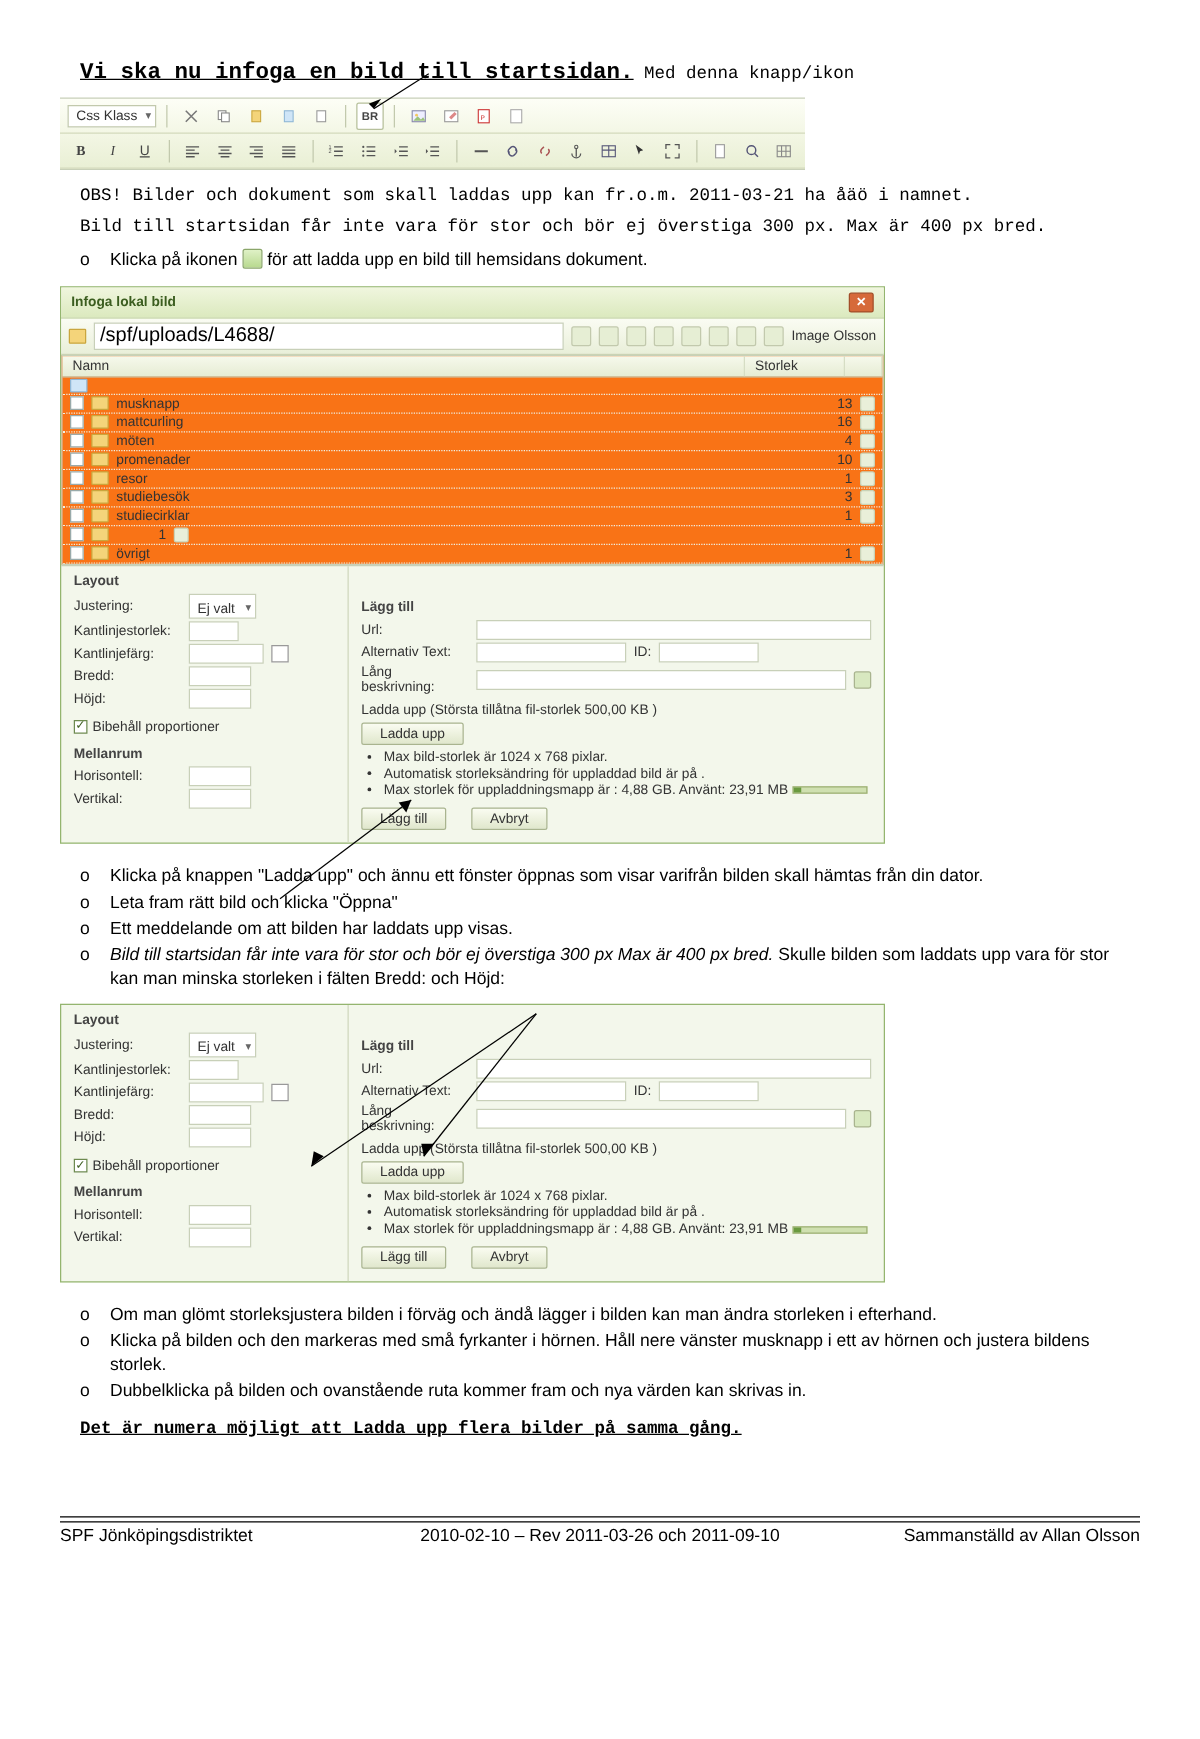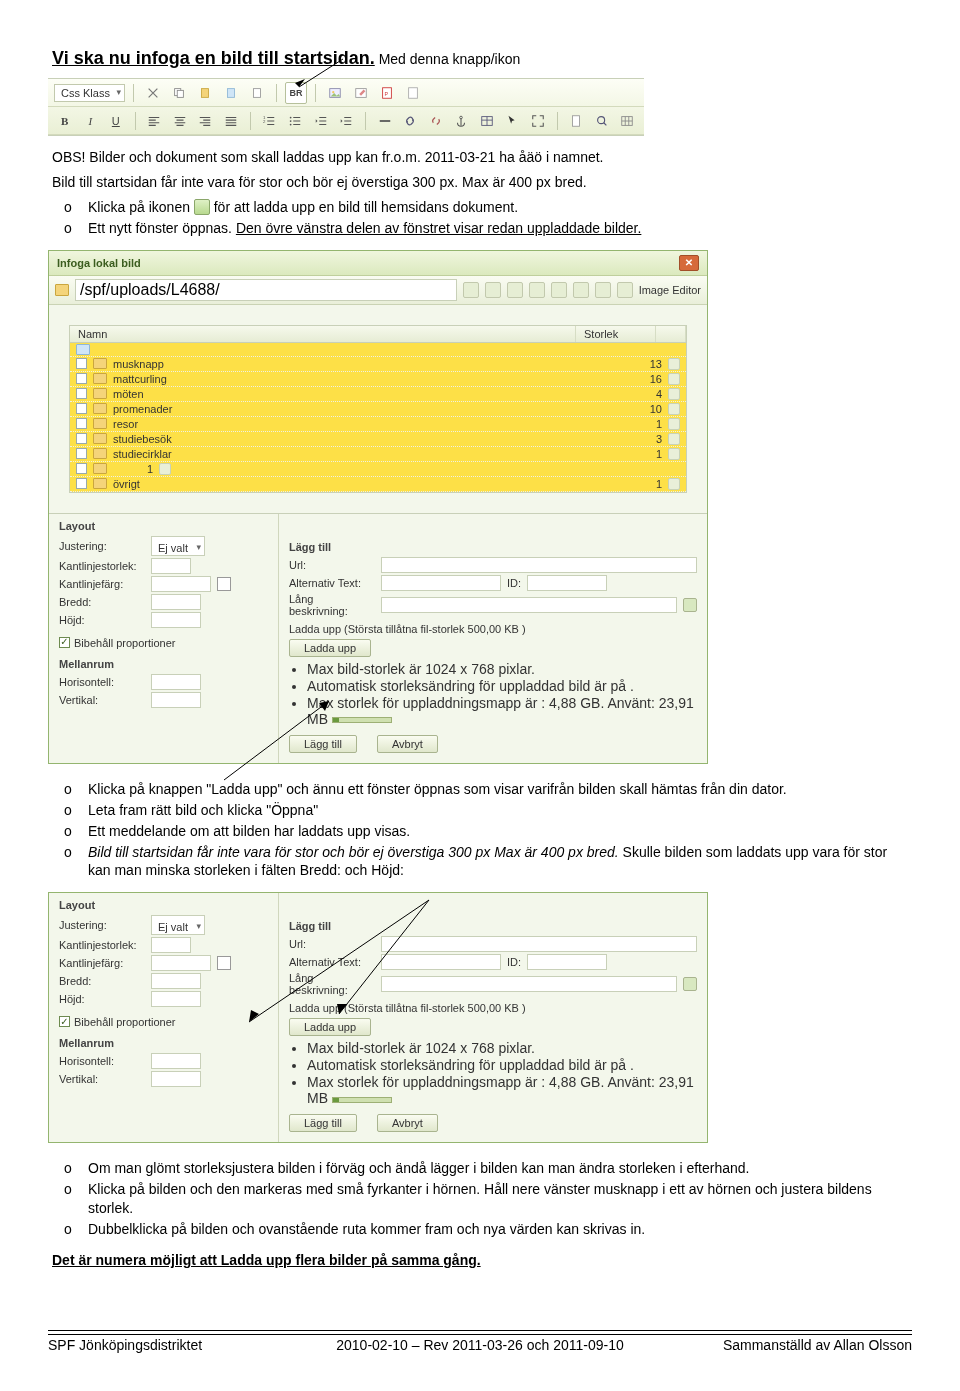--- a/index.html
+++ b/index.html
@@ -6,21 +6,21 @@
   body {
     font-family: Arial, Helvetica, sans-serif;
     font-size: 14px;
     color: #000;
     background: #fff;
     margin: 0;
     padding: 40px 48px;
     width: 960px;
   }
   .h1 { font-size: 18px; font-weight: bold; text-decoration: underline; display: inline; }
-  p { margin: 6px 4px; line-height: 1.35; }
+  p { margin: 6px 16px; line-height: 1.35; font-family: Liberation Mono, monospace; }
   .note { margin-top: 12px; }
   ul.bullets { list-style: none; padding-left: 40px; margin: 4px 0 12px 0; }
   ul.bullets > li { position: relative; padding-left: 0; margin: 2px 0; line-height: 1.35; }
   ul.bullets > li::before { content: "o"; position: absolute; left: -24px; }
   .mini-icon {
     display: inline-block; width: 16px; height: 16px; vertical-align: -3px;
     background: linear-gradient(180deg,#dff1c6,#b8d98f);
     border: 1px solid #8aa66a; border-radius: 2px;
   }
   .italic { font-style: italic; }
@@ -65,21 +65,21 @@
     background: linear-gradient(180deg,#fafcf3,#e9efd9);
     padding: 3px 6px; display: flex; align-items: center; gap: 6px;
     border-bottom: 1px solid #cad3b4;
   }
   .dlg-path .folder { width: 14px; height: 12px; background: #f4d47a; border: 1px solid #caa63e; border-radius: 1px; }
   .dlg-path input {
     flex: 1; border: 1px solid #c8d0b8; padding: 1px 4px; font-size: 16px; background: #fff;
   }
   .dlg-icbar { display: flex; gap: 6px; }
   .dlg-icbar span { width: 16px; height: 16px; background: #e6eed4; border: 1px solid #c2c9ad; border-radius: 2px; }
-  .file-list { flex: 1; background: #fde047; border: 1px solid #c8d0b8; margin: 20px; min-height: 40px; }
+  .file-list { flex: 1; background: #f97316; border: 1px solid #c8d0b8; margin: 0; min-height: 40px; }
   .fl-head { display: flex; background: linear-gradient(180deg,#f6f9ec,#e6ecd4); border-bottom: 1px solid #c8d0b8; }
   .fl-head > div { padding: 2px 8px; border-right: 1px solid #d6ddc4; font-size: 11px; }
   .fl-head .c-name { flex: 1; }
   .fl-head .c-size { width: 80px; text-align: left; }
   .fl-rows { max-height: 220px; overflow: hidden; }
   .fl-row { display: flex; align-items: center; padding: 1px 6px; gap: 6px; border-bottom: 1px dotted #eef0e5; }
   .fl-row .cb { width: 11px; height: 11px; border: 1px solid #9aa; background: #fff; }
   .fl-row .fi { width: 14px; height: 11px; background: #f4d47a; border: 1px solid #caa63e; border-radius: 1px; }
   .fl-row.up .fi { background: #cfe5f7; border-color: #8fb7d6; }
   .fl-row .nm { flex: 1; font-size: 11px; }
@@ -97,21 +97,21 @@
   .frow .sel { border: 1px solid #c8d0b8; padding: 5px 16px 1px 6px; background: #fff; position: relative; font-size: 11px; }
   .frow .sel::after { content: "▾"; position: absolute; right: 3px; font-size: 9px; color: #666; }
   .chk { display: flex; align-items: flex-start; gap: 4px; margin: 9px 0; }
   .chk .box { width: 11px; height: 11px; border: 1px solid #6d8a4f; background: #fff; display: flex; align-items: center; justify-content: center; }
   .chk .box.checked::after { content: "✓"; font-size: 10px; color: #3b5d1f; line-height: 1; }
   .btn {
     display: inline-block; padding: 2px 14px; background: linear-gradient(180deg,#fafcf1,#e0e7cc);
     border: 1px solid #a9b48f; border-radius: 2px; font-size: 11px; color: #333;
   }
   .tinylist { list-style: disc; padding-left: 18px; margin: 4px 0 6px 0; }
-  .tinylist li { font-size: 14px; margin: 1px 0; }
+  .tinylist li { font-size: 11px; margin: 1px 0; }
   .btnrow { display: flex; gap: 20px; margin-top: 8px; }
 
   .underline { text-decoration: underline; font-weight: bold; }
 
   .footer {
     position: relative; margin-top: 60px; padding-top: 6px;
     border-top: 1px solid #000; font-size: 14px;
     display: flex;
   }
   .footer .fline2 { position: absolute; top: 3px; left: 0; right: 0; border-top: 1px solid #000; }
@@ -304,23 +304,20 @@
 </div>
 
 <p class="note">OBS! Bilder och dokument som skall laddas upp kan fr.o.m. 2011-03-21 ha åäö i namnet.</p>
 <p>Bild till startsidan får inte vara för stor och bör ej överstiga 300 px. Max är 400 px bred.</p>
 <ul class="bullets">
   <li>
     <span>Klicka på ikonen</span>
     <span class="mini-icon"></span>
     <span>för att ladda upp en bild till hemsidans dokument.</span>
   </li>
-  <li>
-    <span>Ett nytt fönster öppnas. </span><span style="text-decoration:underline;">Den övre vänstra delen av fönstret visar redan uppladdade bilder.</span>
-  </li>
 </ul>
 
 <div class="dlg-wrap">
 <div class="dlg">
   <div class="dlg-title">
     <span>Infoga lokal bild</span>
     <span class="dlg-close">✕</span>
   </div>
   <div class="dlg-path">
     <span class="folder"></span>
@@ -328,21 +325,21 @@
     <div class="dlg-icbar">
       <span></span>
       <span></span>
       <span></span>
       <span></span>
       <span></span>
       <span></span>
       <span></span>
       <span></span>
     </div>
-    <span style="margin-left:auto;">Image Editor</span>
+    <span style="margin-left:auto;">Image Olsson</span>
   </div>
   <div class="file-list">
     <div class="fl-head">
       <div class="c-name">Namn</div>
       <div class="c-size">Storlek</div>
       <div style="width:30px;"></div>
     </div>
     <div class="fl-rows" id="fl-rows-1">
       <div class="fl-row up">
         <span class="fi"></span>

